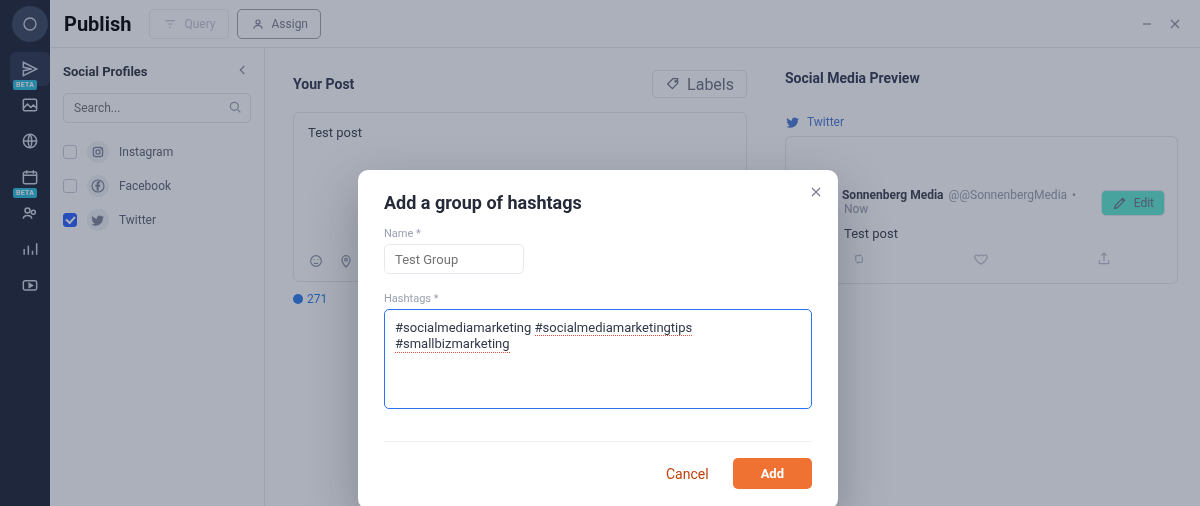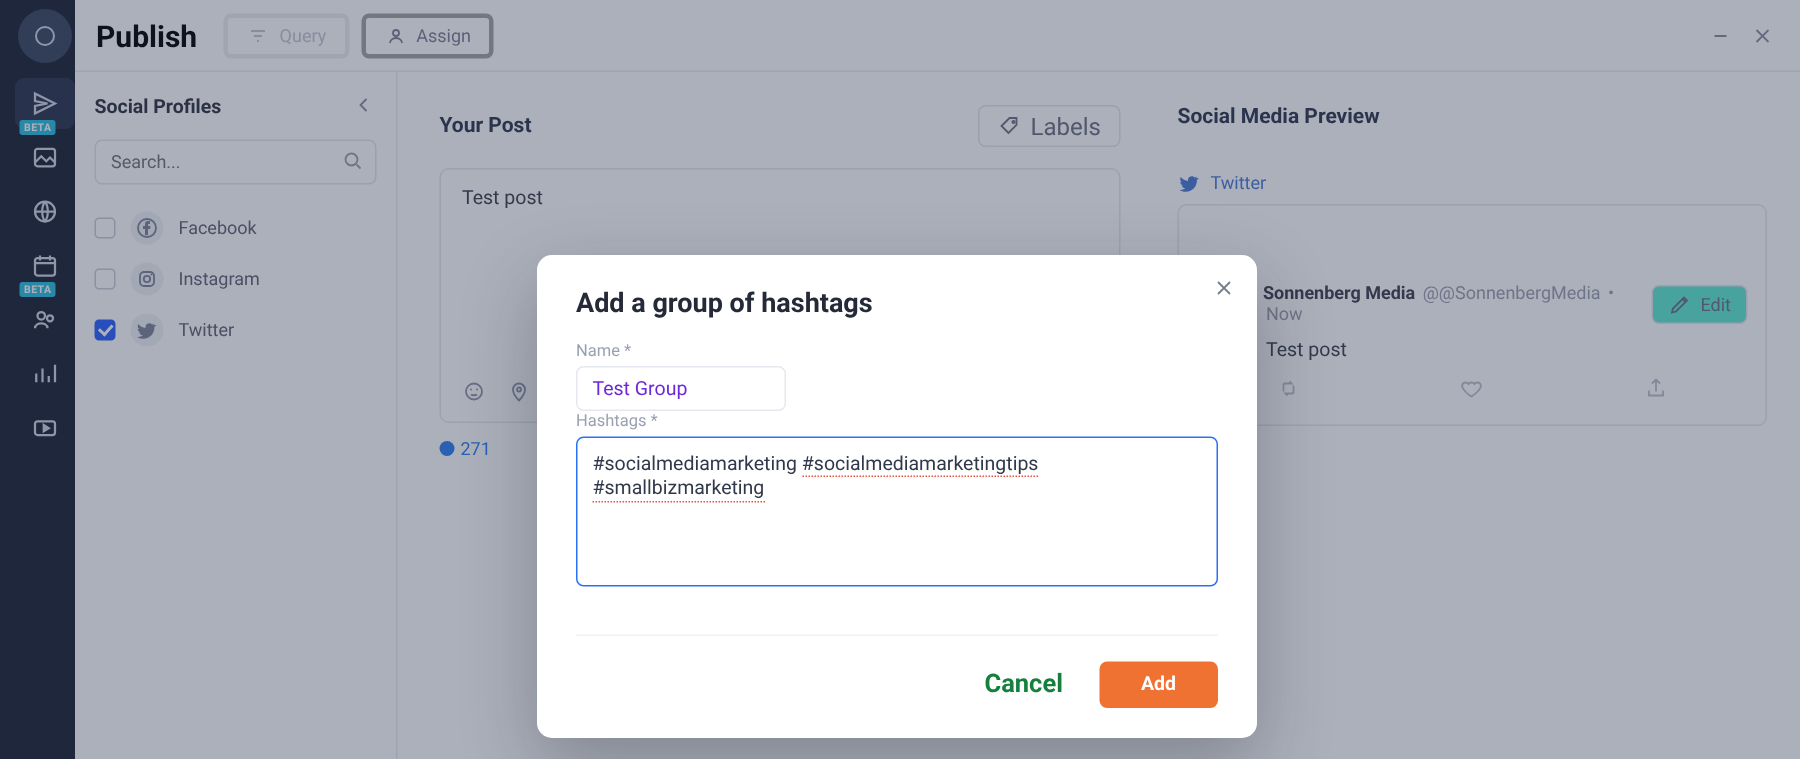--- a/index.html
+++ b/index.html
@@ -23,21 +23,21 @@
     padding: 1px 3px; border-radius: 2px; letter-spacing: .3px;
   }
   .rail-logo { width:36px; height:36px; border-radius:50%; background:#3b465f; margin-bottom:8px; display:flex; align-items:center; justify-content:center; color:#cfd5e4; }
 
   
   .main { position: absolute; left: 50px; right: 0; top: 0; bottom: 0; background: #fff; }
 
   
   .header { height: 48px; display: flex; align-items: center; padding: 0 14px; border-bottom: 1px solid #e9ebf0; }
   .header .title { font-size: 20px; font-weight: 700; color: #000000; margin-right: 18px; }
-  .header .head-btn { height: 30px; padding: 0 12px; border: 3px solid #a3a3a3; background:#fff; border-radius: 5px; font-size: 12px; color:#7b8096; display:flex; align-items:center; gap:6px; margin-right:8px; }
+  .header .head-btn { height: 30px; padding: 0 12px; border: 1px solid #a3a3a3; background:#fff; border-radius: 5px; font-size: 12px; color:#7b8096; display:flex; align-items:center; gap:6px; margin-right:8px; }
   .header .head-btn.muted { color:#c3c7d3; border-color:#eceef3; }
   .header .spacer { flex: 1 1 auto; }
   .header .win-btn { width: 22px; height: 22px; display:flex; align-items:center; justify-content:center; color:#8a8f9f; margin-left:6px; }
 
   
   .content { position: absolute; top: 48px; left:0; right:0; bottom:0; display:flex; }
 
   
   .sidebar { width: 215px; border-right: 1px solid #e9ebf0; padding: 14px 13px; }
   .sidebar .sb-head { display:flex; align-items:center; justify-content:space-between; margin-bottom:12px;gap:24px; }
@@ -81,25 +81,25 @@
   
   .overlay { position:absolute; inset:0; background: rgba(38,48,74,.38); }
   .modal {
     position:absolute; width: 480px; left: 358px; top: 170px;
     background:#fff; border-radius:10px; box-shadow: 0 18px 50px rgba(20,25,40,.28);
     padding: 22px 26px 20px; display:flex; flex-direction:column;
   }
   .modal .close { position:absolute; right:14px; top:14px; color:#767c8d; }
   .modal h2 { font-size:18px; font-weight:700; color:#252a38; margin-bottom:14px; }
   .field-label { font-size:11px; color:#99a0b0; margin-bottom:4px; }
-  .input-sm { width: 140px; height: 30px; border:1px solid #e6e8ef; border-radius:5px; padding:0 10px; font-size:13px; color:#6d28d9; }
+  .input-sm { width: 140px; height: 30px; border:1px solid #e6e8ef; border-radius:5px; padding:0 10px; font-size:13px; color:#737373; margin-bottom:18px; }
   .textarea { width:100%; height:100px; border:1.5px solid #2a72f3; border-radius:5px; padding:10px; font-size:13px; color:#31384a; resize:none; font-family:inherit; }
   .spellwave { display:inline-block; border-bottom:1.5px dotted #e0533f; line-height:1.1; }
   .modal-footer { display:flex; justify-content:flex-end; gap:16px; margin-top:32px; padding-top:16px; border-top:1px solid #f0f1f5; align-items:center; }
-  .btn-cancel { background:none; border:none; font-size:17px; font-weight:700; color:#15803d; padding:6px 8px; }
+  .btn-cancel { background:none; border:none; font-size:14px; font-weight:400; color:#c2410c; padding:6px 8px; }
   .btn-add { background:#ef7233; border:none; color:#fff; font-size:13px; font-weight:700; padding:8px 28px; border-radius:5px; }
 
   
   .si { width:18px; height:18px; stroke:#cfd5e4; stroke-width:1.8; fill:none; }
   .ico { width:16px; height:16px; stroke:currentColor; stroke-width:1.8; fill:none; }
 </style>
 </head>
 <body>
 
 <div class="rail">
@@ -200,36 +200,36 @@
           <svg class="ico" viewBox="0 0 24 24">
               <circle cx="11" cy="11" r="6"></circle>
               <path d="M20 20l-4-4"></path>
             </svg>
         </span>
       </div>
       <div class="profile-row">
         <span class="chk"></span>
         <span class="plogo">
           <svg class="ico" viewBox="0 0 24 24">
-              <circle cx="12" cy="12" r="9"></circle>
-              <path d="M13 8h2V5h-2c-2 0-3 1-3 3v2H8v3h2v6h3v-6h2l.5-3H13V9c0-.6.4-1 1-1" fill="#7d8599" stroke="none"></path>
+              <rect x="5" y="5" width="14" height="14" rx="4"></rect>
+              <circle cx="12" cy="12" r="3.2"></circle>
+              <circle cx="16.5" cy="7.5" r="1" fill="#7d8599" stroke="none"></circle>
             </svg>
         </span>
-        <span class="plabel">Facebook</span>
+        <span class="plabel">Instagram</span>
       </div>
       <div class="profile-row">
         <span class="chk"></span>
         <span class="plogo">
           <svg class="ico" viewBox="0 0 24 24">
-              <rect x="5" y="5" width="14" height="14" rx="4"></rect>
-              <circle cx="12" cy="12" r="3.2"></circle>
-              <circle cx="16.5" cy="7.5" r="1" fill="#7d8599" stroke="none"></circle>
+              <circle cx="12" cy="12" r="9"></circle>
+              <path d="M13 8h2V5h-2c-2 0-3 1-3 3v2H8v3h2v6h3v-6h2l.5-3H13V9c0-.6.4-1 1-1" fill="#7d8599" stroke="none"></path>
             </svg>
         </span>
-        <span class="plabel">Instagram</span>
+        <span class="plabel">Facebook</span>
       </div>
       <div class="profile-row">
         <span class="chk checked"></span>
         <span class="plogo">
           <svg class="ico" viewBox="0 0 24 24">
               <path d="M20 7c-.7.3-1.4.5-2.1.6.8-.5 1.3-1.2 1.6-2-.7.4-1.5.8-2.4.9-.7-.7-1.7-1.2-2.8-1.2-2.1 0-3.8 1.7-3.8 3.8 0 .3 0 .6.1.9C7.7 9.8 5 8.3 3.2 6c-.3.6-.5 1.3-.5 2 0 1.3.7 2.5 1.7 3.2-.6 0-1.2-.2-1.7-.5 0 1.9 1.3 3.4 3.1 3.8-.3.1-.7.1-1 .1-.2 0-.5 0-.7-.1.5 1.5 2 2.7 3.7 2.7-1.3 1.1-3 1.7-4.9 1.7H2c1.8 1.1 3.8 1.8 6.1 1.8 7.3 0 11.3-6 11.3-11.3v-.5c.8-.5 1.4-1.2 2-2" fill="#7d8599" stroke="none"></path>
             </svg>
         </span>
         <span class="plabel">Twitter</span>
       </div>

